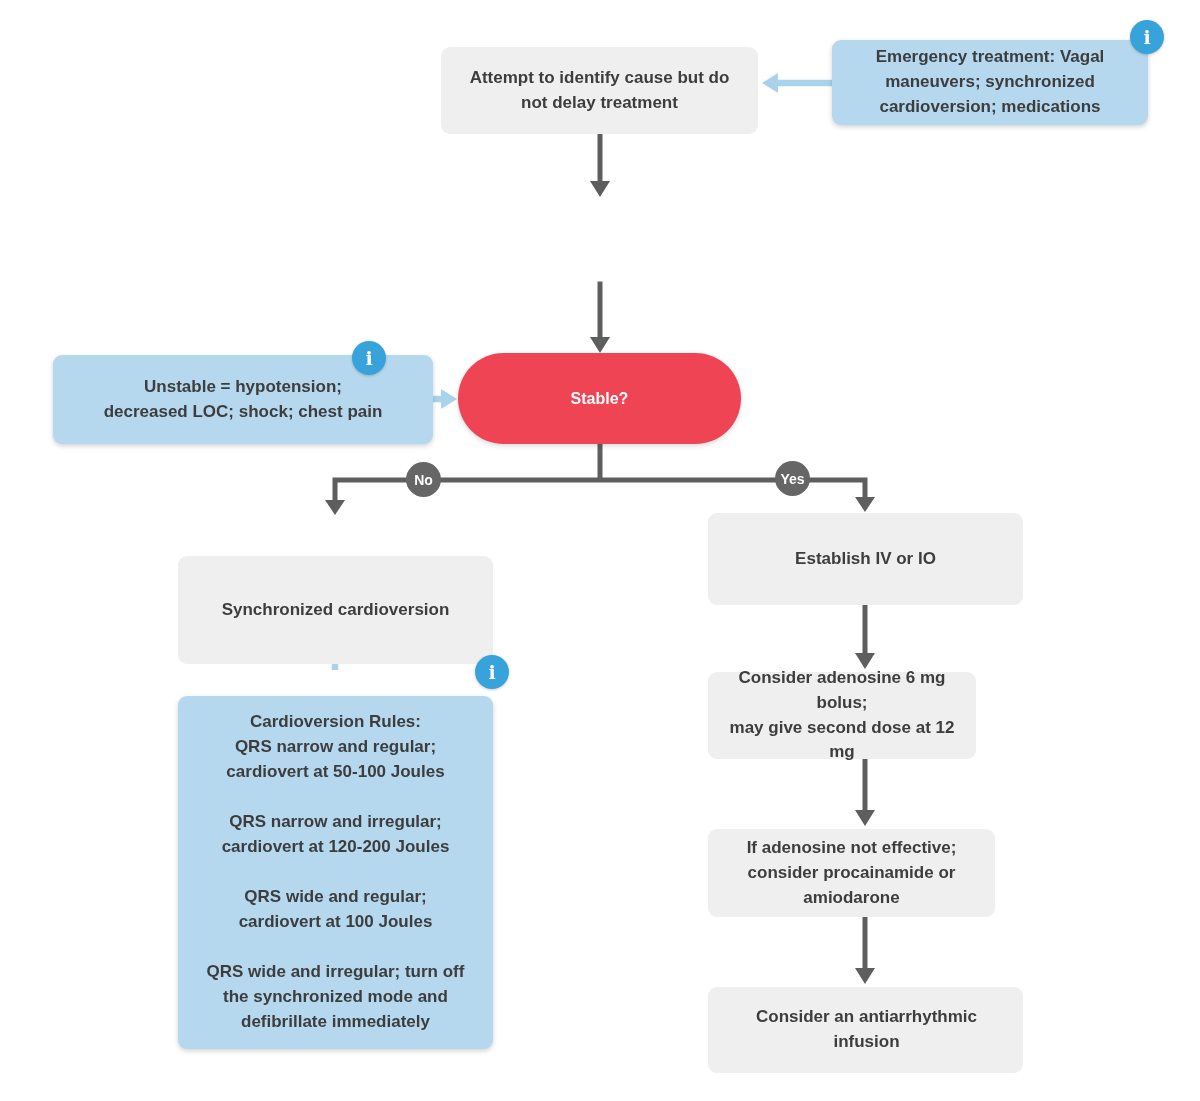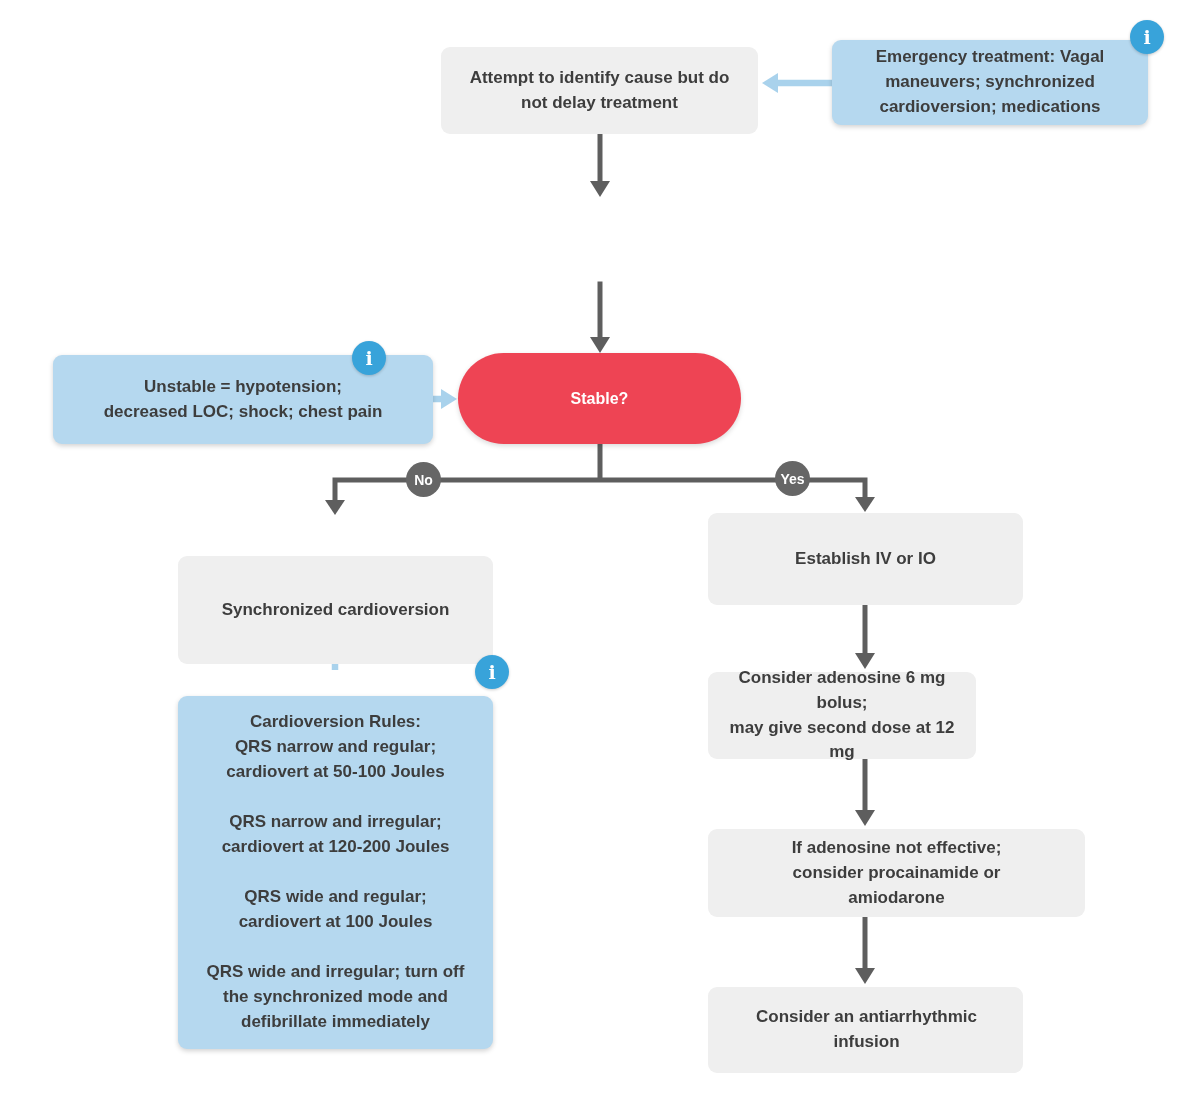--- a/index.html
+++ b/index.html
@@ -154,20 +154,20 @@
 the synchronized mode and
 defibrillate immediately</p>
   </div>
   <div class="info" style="left:475px; top:655px;">i</div>
 
   <div class="node gray" style="left:708px; top:513px; width:315px; height:92px;">Establish IV or IO</div>
 
   <div class="node gray" style="left:708px; top:672px; width:268px; height:87px;">Consider adenosine 6 mg bolus;
 may give second dose at 12 mg</div>
 
-  <div class="node gray" style="left:708px; top:829px; width:377px; height:88px;">If adenosine not effective;
+  <div class="node gray" style="left:708px; top:829px; width:287px; height:88px;">If adenosine not effective;
 consider procainamide or
 amiodarone</div>
 
   <div class="node gray" style="left:708px; top:987px; width:315px; height:86px;padding-left:16px;">Consider an antiarrhythmic
 infusion</div>
 
 </div>
 
 </body></html>

